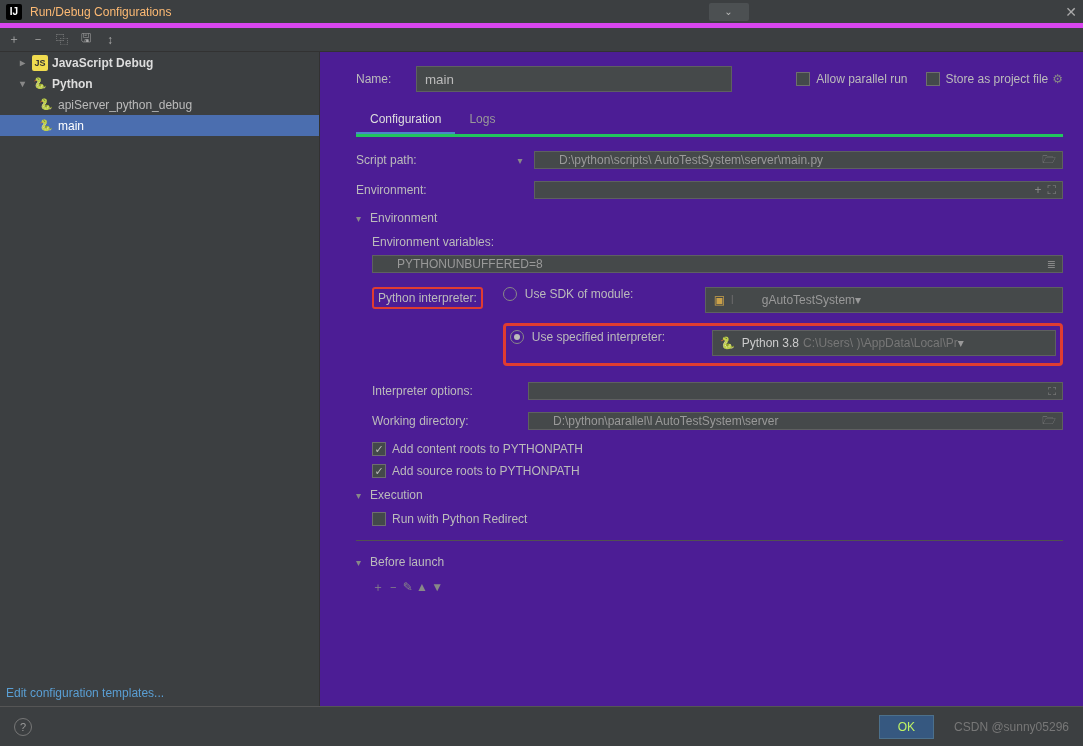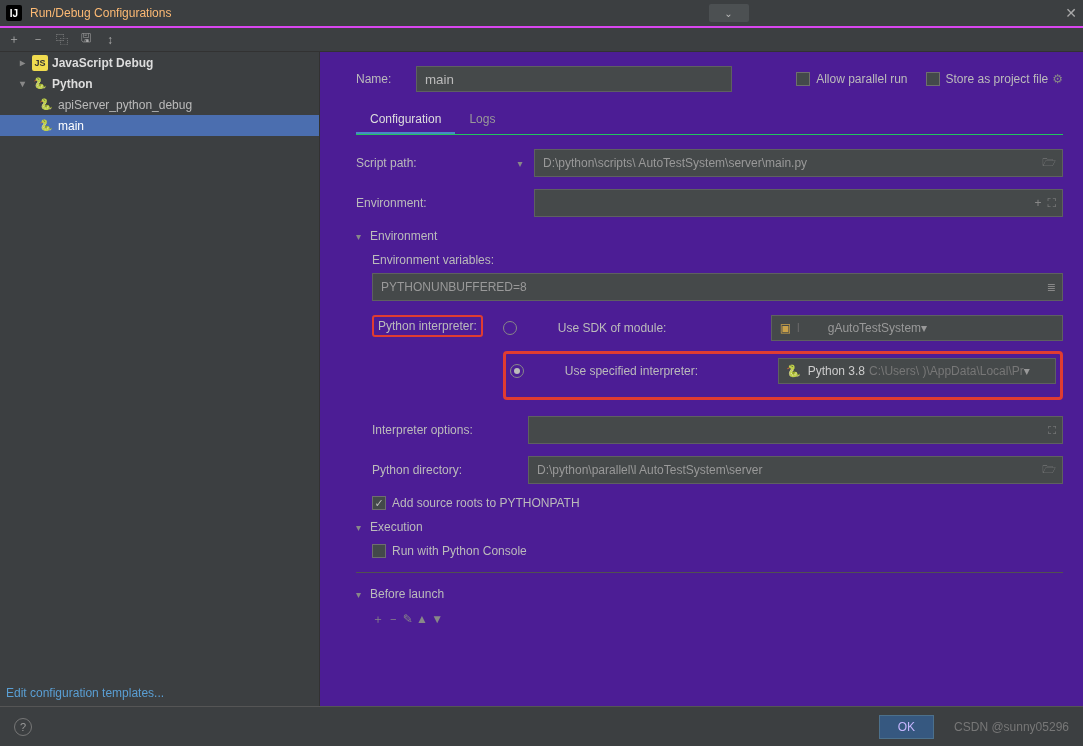--- a/index.html
+++ b/index.html
@@ -1,17 +1,17 @@
 <!DOCTYPE html>
 <html><head>
 <meta charset="utf-8">
 <style>
 * { box-sizing: border-box; margin: 0; padding: 0; }
 body { font-family: "Segoe UI", Arial, sans-serif; font-size: 12px; background: #3c3f41; color: #bbbbbb; width: 1083px; height: 746px; overflow: hidden; }
-.titlebar { height: 28px; background: #3c3f41; display: flex; align-items: center; padding: 0 6px; border-bottom: 2px solid #d946ef; }
+.titlebar { height: 28px; background: #3c3f41; display: flex; align-items: center; padding: 0 6px; border-bottom: 5px solid #d946ef; }
 .titlebar .app-icon { width: 16px; height: 16px; background: #000; color: #fff; display: flex; align-items: center; justify-content: center; font-size: 10px; font-weight: bold; border-radius: 2px; margin-right: 8px; }
 .titlebar .title { flex: 1; color: #fdba74; }
 .titlebar .center-drop { margin-left: 380px; width: 40px; height: 18px; background: #4c5052; display: flex; align-items: center; justify-content: center; color: #bbb; font-size: 10px; border-radius: 2px; }
 .titlebar .close { width: 30px; text-align: right; color: #aaa; font-size: 14px; cursor: pointer; }
 .toolbar { height: 24px; background: #3c3f41; display: flex; align-items: center; gap: 8px; padding: 0 6px; border-bottom: 1px solid #323232; }
 .toolbar .tbtn { color: #aaa; width: 16px; text-align: center; cursor: pointer; }
 .body { display: flex; height: calc(100% - 28px - 24px - 40px); }
 .sidebar { width: 320px; background: #3c3f41; border-right: 1px solid #323232; overflow-y: auto; }
 .tree-row { display: flex; align-items: center; height: 21px; padding-left: 6px; cursor: pointer; }
 .tree-row .chev { width: 12px; color: #888; font-size: 10px; }
@@ -22,47 +22,47 @@
 .link-templates { color: #5a9fd4; padding: 10px 6px; cursor: pointer; }
 .python-icon { color: #4b8bbe; }
 .main { flex: 1; background: #4c1d95; overflow-y: auto; padding: 14px 20px 10px 36px; position: relative; }
 .row { display: flex; align-items: center; margin-bottom: 10px; }
 .row .label { width: 150px; color: #bbbbbb; }
 .input { background: #45494a; border: 1px solid #5e6060; color: #bbb; height: 26px; padding: 0 8px; }
 .name-input { width: 316px; }
 .checkbox { width: 14px; height: 14px; border: 1px solid #6e6e6e; background: #43494a; margin-right: 6px; }
 .checkbox.checked::after { content: "✓"; color: #bbb; font-size: 11px; display: block; text-align: center; line-height: 12px; }
 .top-opts { display: flex; align-items: center; gap: 18px; margin-left: auto; }
-.tabs { display: flex; border-bottom: 1px solid #22c55e; margin-top: 14px; margin-bottom: 14px; }
+.tabs { display: flex; border-bottom: 3px solid #22c55e; margin-top: 14px; margin-bottom: 14px; }
 .tab { padding: 6px 14px; color: #999; cursor: pointer; }
 .tab.active { color: #ddd; border-bottom: 2px solid #4a88c7; }
 .field-row { display: flex; align-items: center; margin-bottom: 12px; gap: 6px; }
 .field-row .label { width: 150px; }
-.field-input { flex: 1; background: #45494a; border: 1px solid #5e6060; height: 28px; display: flex; align-items: center; padding: 0 8px; color: #999; position: relative; }
+.field-input { flex: 1; background: #45494a; border: 1px solid #5e6060; height: 18px; display: flex; align-items: center; padding: 0 24px; color: #999; position: relative; }
 .field-input .end-icon { position: absolute; right: 6px; color: #888; font-size: 11px; }
 .field-input .end-icons { position: absolute; right: 6px; color: #888; font-size: 12px; display: flex; gap: 6px; }
 .dropdown-chev { color: #888; font-size: 10px; width: 16px; text-align: center; }
 .section-head { display: flex; align-items: center; color: #bbb; margin: 10px 0; cursor: pointer; }
 .section-head .chev { width: 14px; font-size: 10px; color: #888; }
 .indent { margin-left: 16px; }
 .radio { width: 14px; height: 14px; border: 1px solid #888; border-radius: 50%; margin-right: 8px; display: flex; align-items: center; justify-content: center; }
 .radio.checked::after { content: ""; width: 6px; height: 6px; background: #bbb; border-radius: 50%; }
-.interp-row { display: flex; align-items: center; margin-bottom: 10px; gap: 33px; }
+.interp-row { display: flex; margin-bottom: 10px; }
 .interp-row .opt-label { width: 180px; }
 .interp-select { flex: 1; background: #45494a; border: 1px solid #5e6060; height: 26px; display: flex; align-items: center; padding: 0 8px; color: #999; position: relative; }
 .interp-select .py-icon { margin-right: 6px; color: #4b8bbe; }
 .highlight-red { border: 2.5px solid #e03c31; border-radius: 3px; padding: 2px 4px; display: inline-block; }
 .highlight-red-box { border: 3px solid #e03c31; border-radius: 4px; padding: 4px; margin-bottom: 12px; }
 .folder-icon { color: #c9a14a; }
 .divider { border-top: 1px solid #515151; margin: 14px 0; }
 .footer { height: 40px; border-top: 1px solid #555; display: flex; align-items: center; padding: 0 14px; background: #3c3f41; }
 .help-btn { width: 18px; height: 18px; border: 1px solid #777; border-radius: 50%; display: flex; align-items: center; justify-content: center; color: #999; cursor: pointer; font-size: 11px; }
 .footer-btns { margin-left: auto; display: flex; gap: 8px; align-items: center; }
 .btn { height: 24px; padding: 0 18px; border: 1px solid #5e6060; background: #4c5052; color: #bbb; cursor: pointer; display: flex; align-items: center; }
-.btn.primary { background: #365880; border-color: #4c708c; color: #c4b5fd; }
+.btn.primary { background: #365880; border-color: #4c708c; color: #bef264; }
 .watermark { color: #777; font-size: 12px; margin-left: 12px; }
 .gear-icon { color: #888; font-size: 12px; margin-left: 4px; }
 .blur { color: #6a6a6a; filter: blur(0.3px); }
 </style>
 </head>
 <body>
 
 <div class="titlebar">
   <div class="app-icon">IJ</div>
   <div class="title">Run/Debug Configurations</div>
@@ -166,21 +166,21 @@
             <span class="radio"></span>
             <span class="opt-label">Use SDK of module:</span>
             <div class="interp-select">
               <span class="folder-icon">▣</span>
               <span style="margin-left:6px" class="blur">l</span>
               <span style="margin-left:28px">gAutoTestSystem</span>
               <span class="end-icon">▾</span>
             </div>
           </div>
           <div class="highlight-red-box">
-            <div class="interp-row" style="margin-bottom:9px">
+            <div class="interp-row" style="margin-bottom:3px">
               <span class="radio checked"></span>
               <span class="opt-label">Use specified interpreter:</span>
               <div class="interp-select">
                 <span class="py-icon">🐍</span>
                 <span style="color:#ccc">Python 3.8</span>
                 <span style="margin-left:4px;color:#777">C:\Users\              )\AppData\Local\Pr</span>
                 <span class="end-icon">▾</span>
               </div>
             </div>
           </div>
@@ -188,41 +188,45 @@
       </div>
 
       <div class="field-row">
         <span class="label">Interpreter options:</span>
         <div class="field-input">
           <span class="end-icon">⛶</span>
         </div>
       </div>
 
       <div class="field-row">
-        <span class="label">Python directory:</span>
+        <span class="label">Working directory:</span>
         <div class="field-input">
           <span>D:\python\parallel\l           AutoTestSystem\server</span>
           <span class="end-icon folder-icon">🗁</span>
         </div>
       </div>
 
       <label style="display:flex;align-items:center;margin-bottom:8px">
         <span class="checkbox checked"></span>
+        <span>Add content roots to PYTHONPATH</span>
+      </label>
+      <label style="display:flex;align-items:center;margin-bottom:8px">
+        <span class="checkbox checked"></span>
         <span>Add source roots to PYTHONPATH</span>
       </label>
     </div>
 
     <div class="section-head">
       <span class="chev">▾</span>
       <span>Execution</span>
     </div>
     <div class="indent">
       <label style="display:flex;align-items:center;margin-bottom:10px">
         <span class="checkbox"></span>
-        <span>Run with Python Console</span>
+        <span>Run with Python Redirect</span>
       </label>
     </div>
 
     <div class="divider"></div>
 
     <div class="section-head">
       <span class="chev">▾</span>
       <span>Before launch</span>
     </div>
     <div class="indent" style="color:#888">＋ － ✎ ▲ ▼</div>

